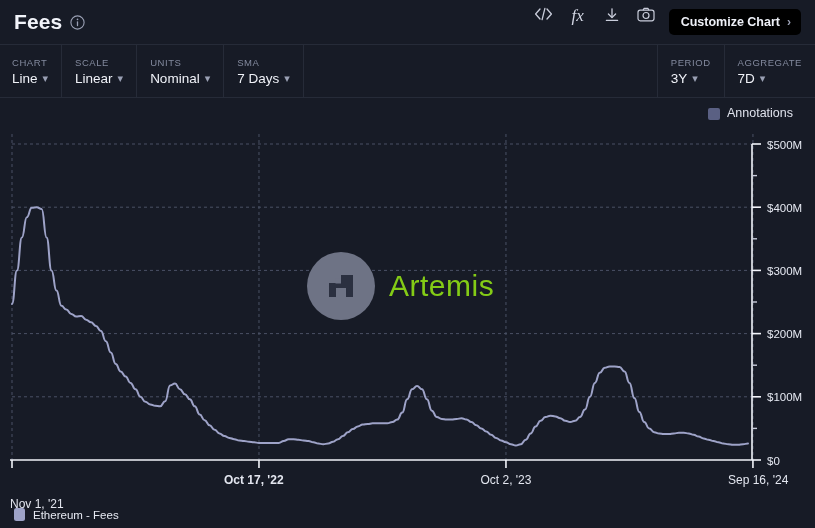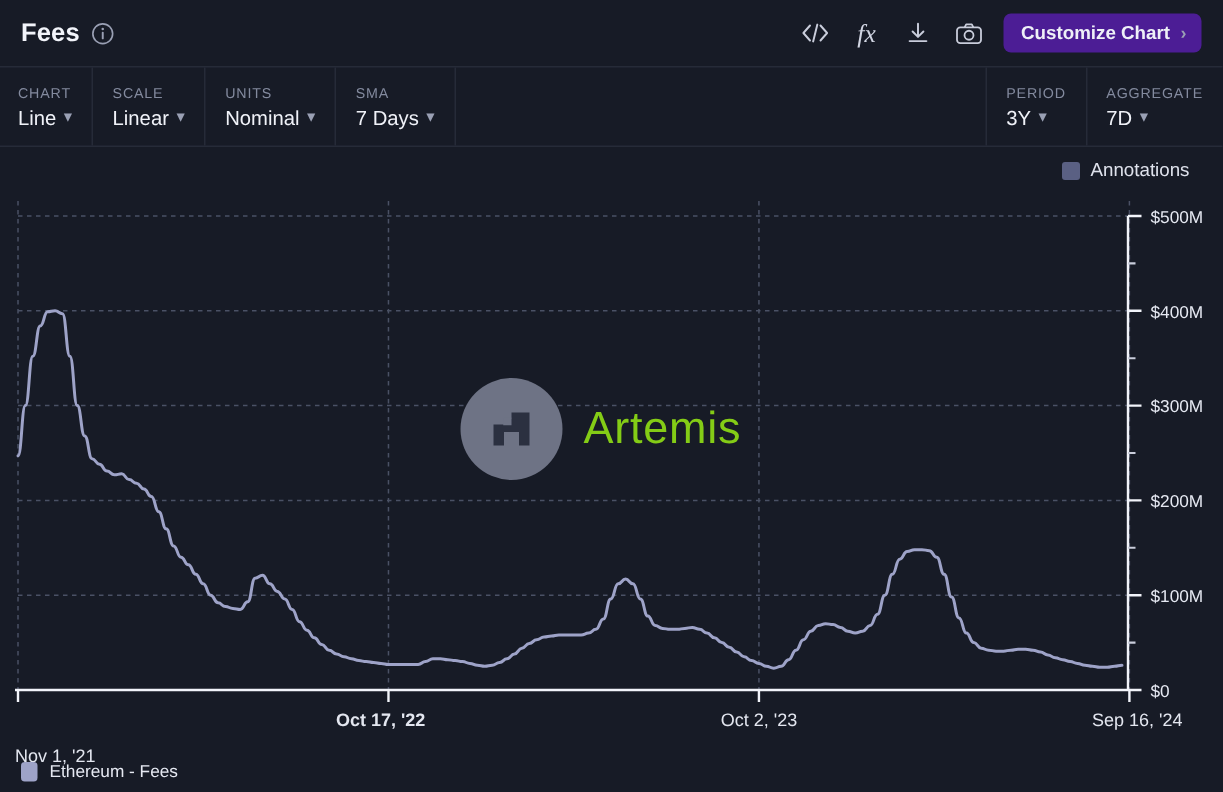--- a/index.html
+++ b/index.html
@@ -32,40 +32,40 @@
     border-bottom: 1px solid #262b38;
     box-sizing: border-box;
   }
   .title-wrap {
     display: flex;
     align-items: center;
     gap: 8px;
     margin-left: 14px;
   }
   .title {
-    font-size: 17px;
+    font-size: 21px;
     font-weight: bold;
     color: #f2f4fa;
     letter-spacing: .1px;
   }
   .info-icon {
     width: 15px; height: 15px;
     display: block;
   }
   .header-right {
     margin-left: auto;
     display: flex;
     align-items: center;
     gap: 0px;
     margin-right: 14px;
   }
   .icon-btn {
     width: 34px; height: 30px;
     display: flex;
-    align-items: center;
+    align-items: flex-start;
     justify-content: center;
     color: #c9cddb;
     cursor: pointer;
     background: none;
     border: none;
     padding: 0;
   }
   .icon-btn svg { display: block; }
   .fx-glyph {
     font-family: "Liberation Serif", serif;
@@ -74,21 +74,21 @@
     color: #d2d6e3;
     line-height: 1;
   }
   .customize-btn {
     display: flex;
     align-items: center;
     gap: 7px;
     height: 26px;
     padding: 0 10px 0 12px;
     margin-left: 6px;
-    background: #4c1d95;
+    background: #000000;
     border: none;
     border-radius: 5px;
     color: #eef0f7;
     font-size: 12.5px;
     font-weight: bold;
     font-family: "Liberation Sans", sans-serif;
     cursor: pointer;
     white-space: nowrap;
   }
   .customize-btn .chev {

